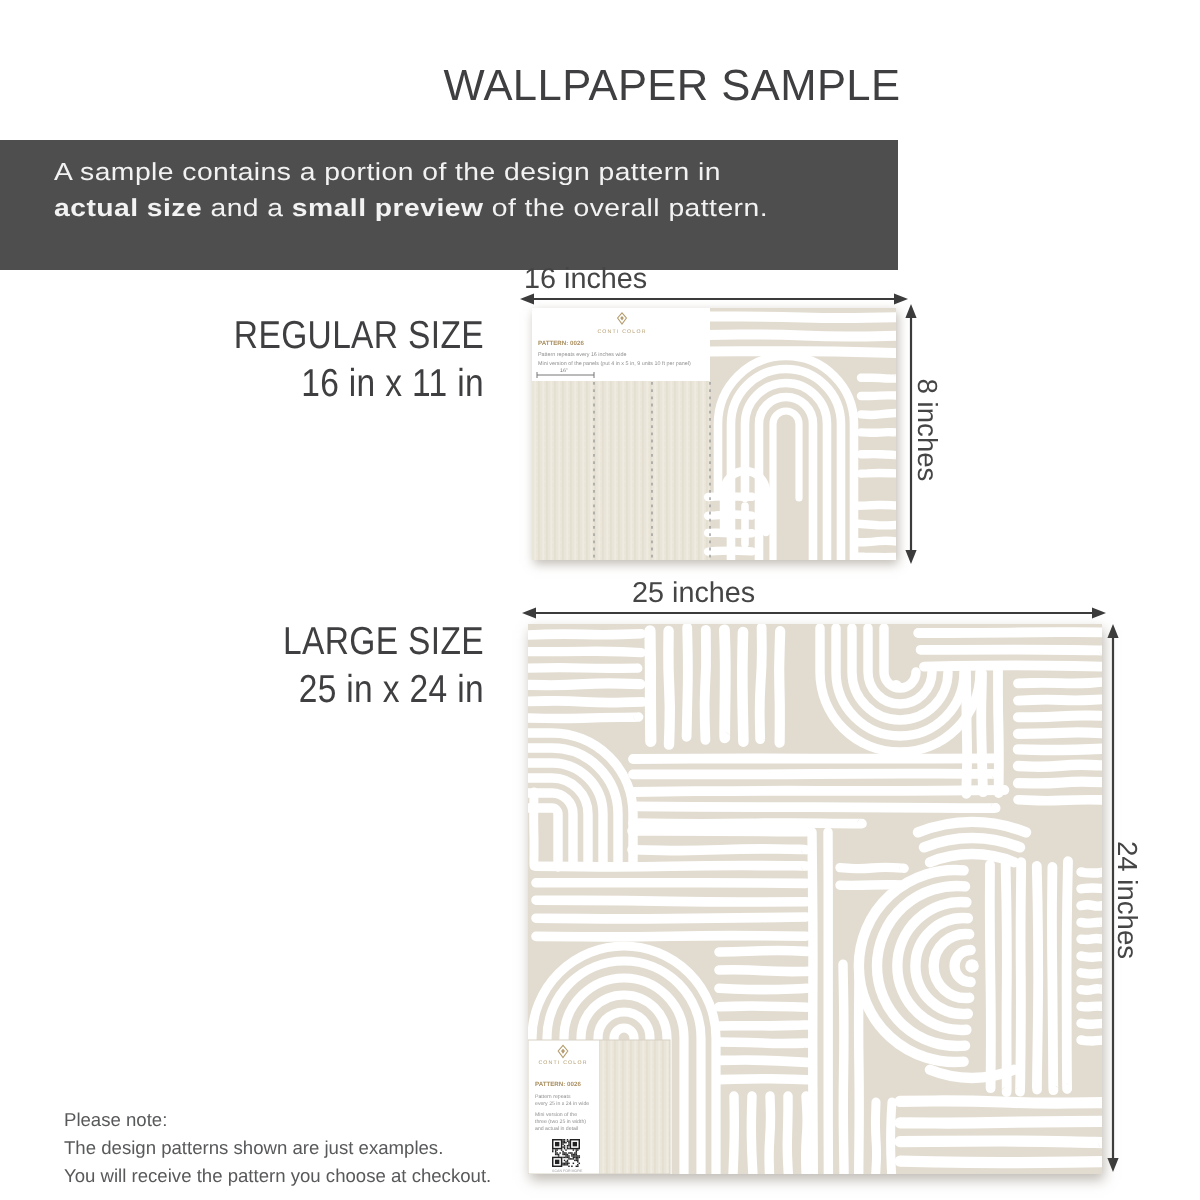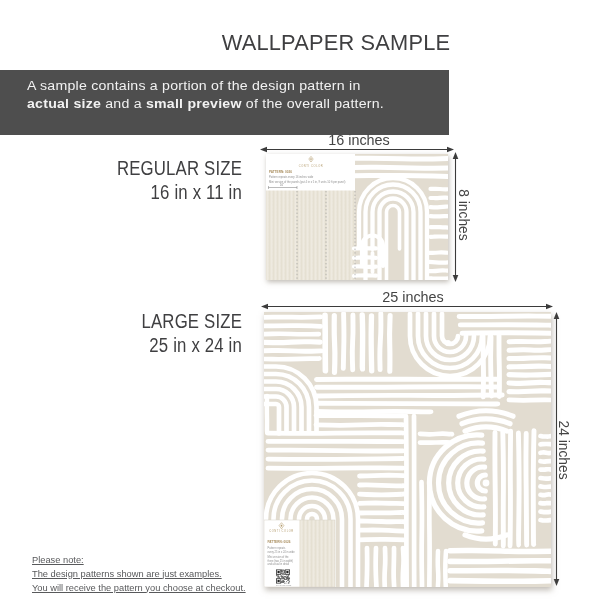--- a/index.html
+++ b/index.html
@@ -14,21 +14,21 @@
 
 <div class="abs" style="left:0;top:70px;width:449px;height:65px;background:#4e4e4e;">
   <div style="padding:7.2px 0 0 27px;font-size:12.3px;line-height:18px;color:#f2f2f2;letter-spacing:.2px;transform:scaleX(1.15);transform-origin:27px 50%;">
     A sample contains a portion of the design pattern in<br>
     <b>actual size</b> and a <b>small preview</b> of the overall pattern.
   </div>
 </div>
 
 <div class="abs" style="left:42px;top:156px;width:200px;text-align:right;font-size:19.5px;line-height:24px;color:#3f3f41;letter-spacing:.2px;transform:scaleX(.86);transform-origin:100% 50%;">REGULAR SIZE<br>16 in x 11 in</div>
 
-<div class="abs" style="left:262px;top:132px;width:194px;text-align:center;font-size:14.4px;color:#454545;">16 inches</div>
+<div class="abs" style="left:262px;top:132px;width:194px;text-align:left;font-size:14.4px;color:#454545;">16 inches</div>
 
 <svg class="abs" style="left:260px;top:145px;" width="194" height="10" viewBox="0 0 194 10">
   <line x1="4" y1="4.5" x2="190" y2="4.5" stroke="#3c3c3c" stroke-width="1.1"></line>
   <polygon points="0,4.5 7,1.7 7,7.3" fill="#3c3c3c"></polygon>
   <polygon points="194,4.5 187,1.7 187,7.3" fill="#3c3c3c"></polygon>
 </svg>
 
 <svg class="abs" style="left:450px;top:152px;" width="11" height="130" viewBox="0 0 11 130">
   <line x1="5.5" y1="4" x2="5.5" y2="126" stroke="#3c3c3c" stroke-width="1.1"></line>
   <polygon points="5.5,0 2.7,7 8.3,7" fill="#3c3c3c"></polygon>
@@ -103,21 +103,21 @@
   <g stroke="#777" stroke-width=".5">
     <line x1="2.5" y1="33.5" x2="31" y2="33.5"></line>
     <line x1="2.5" y1="32" x2="2.5" y2="35"></line>
     <line x1="31" y1="32" x2="31" y2="35"></line>
   </g>
   <text x="14" y="32.2" font-size="2.6" fill="#777" font-family="Liberation Sans">16"</text>
 </svg>
 
 <div class="abs" style="left:42px;top:309px;width:200px;text-align:right;font-size:19.5px;line-height:24px;color:#3f3f41;letter-spacing:.2px;transform:scaleX(.86);transform-origin:100% 50%;">LARGE SIZE<br>25 in x 24 in</div>
 
-<div class="abs" style="left:316px;top:288.5px;width:194px;text-align:center;font-size:14.4px;color:#454545;">25 inches</div>
+<div class="abs" style="left:316px;top:288.5px;width:194px;text-align:left;font-size:14.4px;color:#454545;">25 inches</div>
 
 <svg class="abs" style="left:261px;top:302px;" width="292" height="10" viewBox="0 0 292 10">
   <line x1="4" y1="4.5" x2="288" y2="4.5" stroke="#3c3c3c" stroke-width="1.1"></line>
   <polygon points="0,4.5 7,1.7 7,7.3" fill="#3c3c3c"></polygon>
   <polygon points="292,4.5 285,1.7 285,7.3" fill="#3c3c3c"></polygon>
 </svg>
 
 <svg class="abs" style="left:551px;top:312px;" width="11" height="274" viewBox="0 0 11 274">
   <line x1="5.5" y1="4" x2="5.5" y2="270" stroke="#3c3c3c" stroke-width="1.1"></line>
   <polygon points="5.5,0 2.7,7 8.3,7" fill="#3c3c3c"></polygon>
@@ -381,17 +381,17 @@
       <rect x="8.84" y="0.00" width="5.16" height="5.16" fill="#222"></rect>
       <rect x="9.58" y="0.74" width="3.69" height="3.69" fill="#fff"></rect>
       <rect x="10.32" y="1.47" width="2.21" height="2.21" fill="#222"></rect>
       <rect x="0.00" y="8.84" width="5.16" height="5.16" fill="#222"></rect>
       <rect x="0.74" y="9.58" width="3.69" height="3.69" fill="#fff"></rect>
       <rect x="1.47" y="10.32" width="2.21" height="2.21" fill="#222"></rect>
   </g>
   <text x="12" y="274" font-size="1.8" fill="#999" font-family="Liberation Sans">SCAN FOR MORE</text>
 </svg>
 
-<div class="abs" style="left:32px;top:552.6px;font-size:9.3px;line-height:14px;color:#58595b;text-decoration:underline;">
+<div class="abs" style="left:32px;top:552.6px;font-size:9.3px;line-height:14px;color:#58595b;">
   Please note:<br>
   The design patterns shown are just examples.<br>
   You will receive the pattern you choose at checkout.
 </div>
 
 </body></html>

